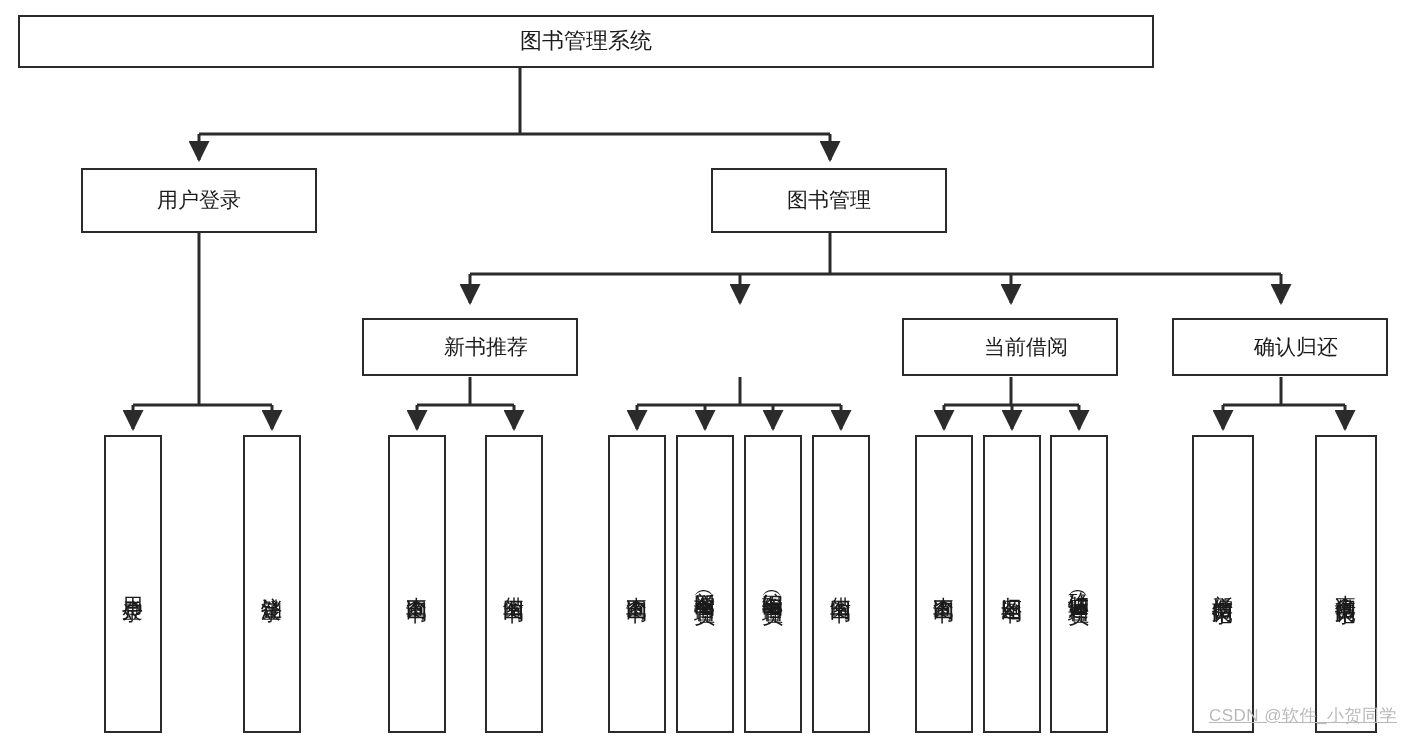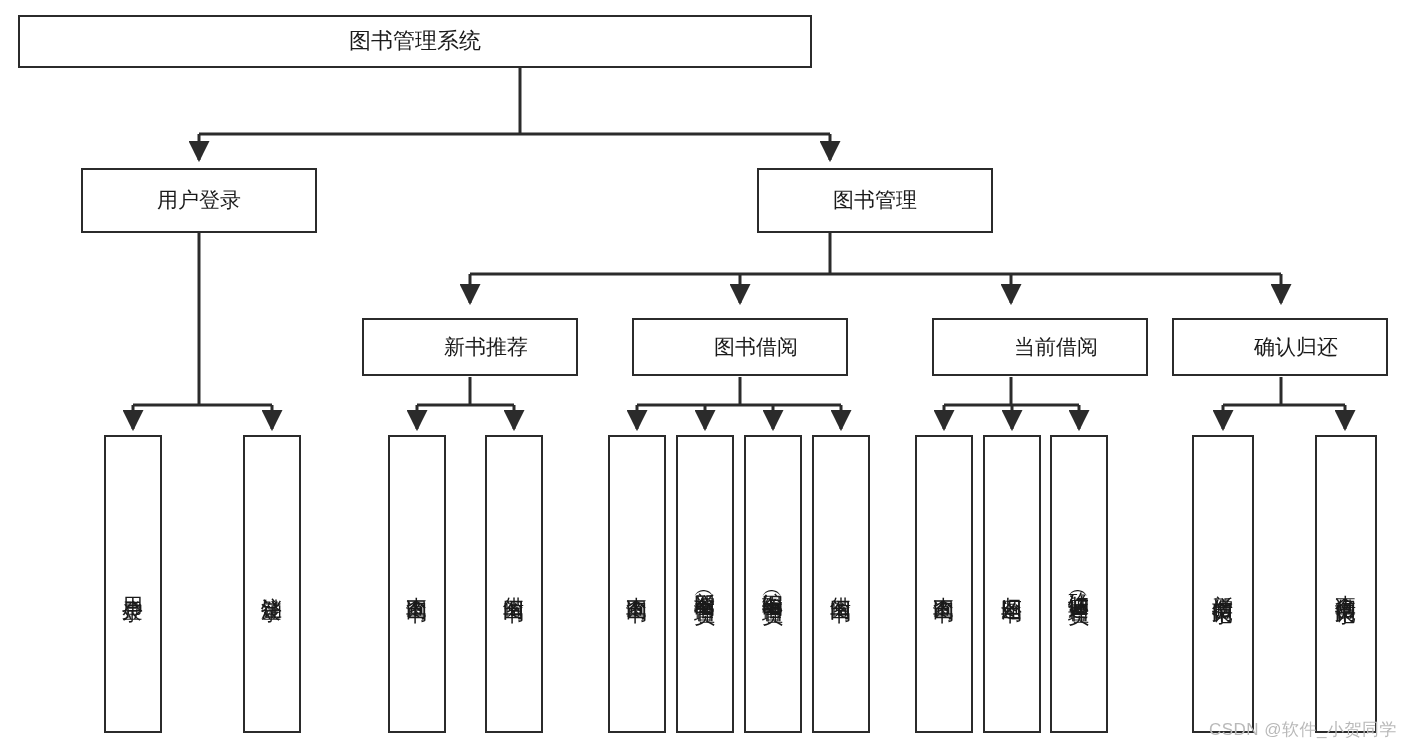--- a/index.html
+++ b/index.html
@@ -57,25 +57,26 @@
   .node.leaf .label {
     writing-mode: vertical-rl;
     text-orientation: upright;
     letter-spacing: 2px;
     line-height: 1.0;
     white-space: nowrap;
   }
   .watermark {
     position: absolute;
     right: 8px;
-    bottom: 6px;
+    bottom: 20px;
     font-size: 17px;
     color: #b9b9b9;
     letter-spacing: 0.5px;
     white-space: nowrap;
+    text-decoration: underline;
   }
 </style>
 </head>
 <body>
 
 <div id="canvas">
 
   <svg class="connectors" viewBox="0 0 1405 747" xmlns="http://www.w3.org/2000/svg">
     <defs>
       <marker id="arrow" viewBox="0 0 10 10" refX="9" refY="5" markerWidth="7" markerHeight="7" orient="auto-start-reverse">
@@ -119,38 +120,35 @@
       <path d="M 1012 405 L 1012 429" marker-end="url(#arrow)"></path>
       <path d="M 1079 405 L 1079 429" marker-end="url(#arrow)"></path>
 
       <path d="M 1281 377 L 1281 405"></path>
       <path d="M 1223 405 L 1345 405"></path>
       <path d="M 1223 405 L 1223 429" marker-end="url(#arrow)"></path>
       <path d="M 1345 405 L 1345 429" marker-end="url(#arrow)"></path>
     </g>
   </svg>
 
-  <div class="node root" style="left:18px; top:15px; width:794px; height:53px;">
+  <div class="node root" style="left:18px; top:15px; width:1136px; height:53px;">
     <span class="label">图书管理系统</span>
   </div>
 
   <div class="node level2" style="left:81px; top:168px; width:236px; height:65px;">
     <span class="label">用户登录</span>
   </div>
-  <div class="node level2" style="left:711px; top:168px; width:236px; height:65px;margin-left:46px;">
+  <div class="node level2" style="left:711px; top:168px; width:236px; height:65px;">
     <span class="label">图书管理</span>
   </div>
 
   <div class="node level3" style="left:362px; top:318px; width:216px; height:58px;">
     <span class="label">新书推荐</span>
   </div>
-  <div class="node level3" style="left:632px; top:318px; width:216px; height:58px;">
-    <span class="label">图书借阅</span>
-  </div>
-  <div class="node level3" style="left:932px; top:318px; width:216px; height:58px;">
+  <div class="node level3" style="left:902px; top:318px; width:216px; height:58px;">
     <span class="label">当前借阅</span>
   </div>
   <div class="node level3" style="left:1172px; top:318px; width:216px; height:58px;">
     <span class="label">确认归还</span>
   </div>
 
   <div class="node leaf" style="left:104px; top:435px; width:58px; height:298px;">
     <span class="label">用户登录</span>
   </div>
   <div class="node leaf" style="left:243px; top:435px; width:58px; height:298px;">

